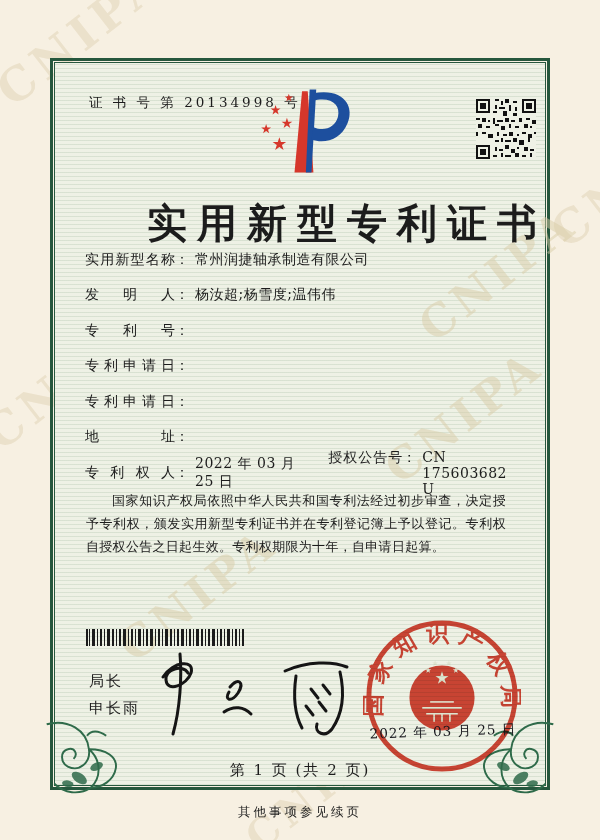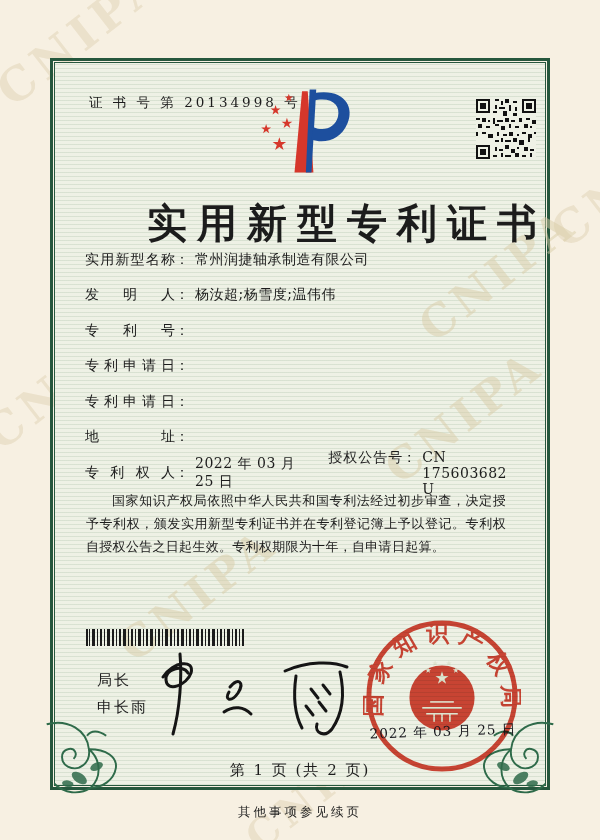--- a/index.html
+++ b/index.html
@@ -35,22 +35,22 @@
   .fields{position:absolute;left:32px;right:40px;top:181px;z-index:2;}
   .frow{height:35.5px;display:flex;align-items:center;font-size:14px;}
   .flabel{display:inline-block;width:90px;text-align:justify;text-align-last:justify;flex:none;}
   .colon{flex:none;margin-right:6px;}
   .fvalue{letter-spacing:.5px;}
   .fpair2{display:flex;margin-left:26px;}
   .paras{position:absolute;left:33px;right:41px;top:428px;z-index:2;
     font-size:13px;line-height:1.78;text-align:justify;letter-spacing:.3px;}
   .paras p{margin:0;text-indent:2em;}
   .barcode{position:absolute;left:33px;top:568px;width:160px;height:17px;z-index:2;}
-  .sig-block{position:absolute;left:44px;top:606px;z-index:2;font-size:15px;
-    font-family:Liberation Serif, serif;}
+  .sig-block{position:absolute;left:36px;top:606px;z-index:2;font-size:15px;
+    font-family:Liberation Sans, sans-serif;}
   .sig-block div{line-height:27px;letter-spacing:2px;}
   .sig-svg{position:absolute;left:82px;top:588px;width:240px;height:92px;z-index:3;}
   .seal{position:absolute;left:310px;top:556px;width:158px;height:158px;z-index:4;
     opacity:.93;mix-blend-mode:multiply;}
   .seal-date{position:absolute;left:300px;top:662px;width:180px;text-align:center;
     font-size:13.5px;color:#16161c;letter-spacing:1px;transform:rotate(-2deg);z-index:5;}
   .page-no{position:absolute;left:0;right:0;top:700px;text-align:center;
     font-size:15px;letter-spacing:2px;z-index:2;}
   .corner{position:absolute;width:96px;height:96px;z-index:3;pointer-events:none;}
   .corner.br{right:-14px;bottom:-16px;}

